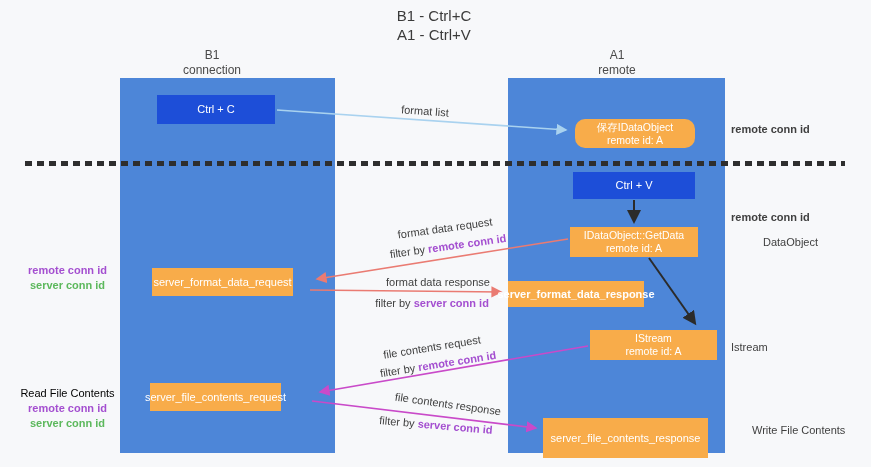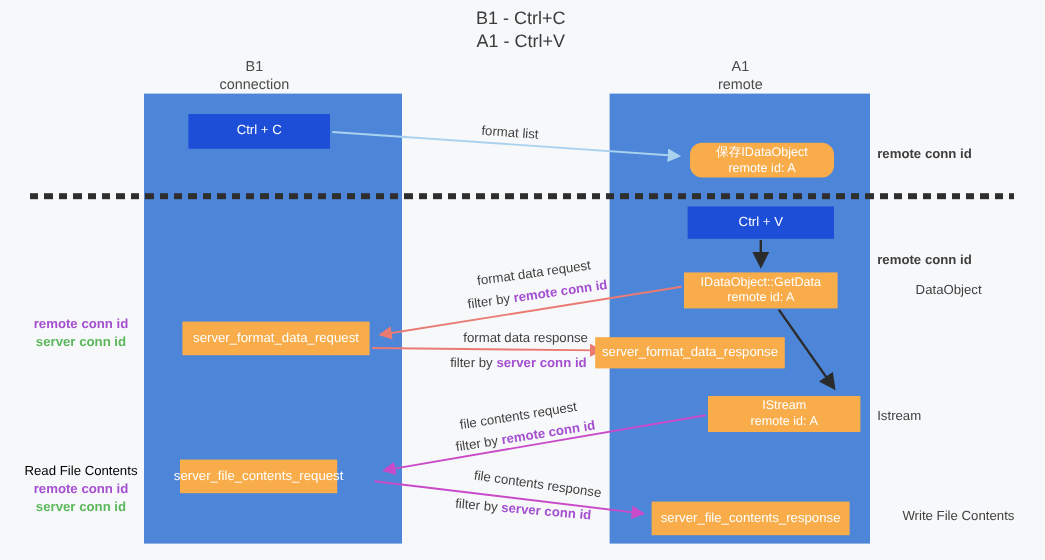--- a/index.html
+++ b/index.html
@@ -36,25 +36,25 @@
     color:#ffffff;font-size:11px;line-height:13px;text-align:center;
     box-sizing:border-box;
   }
   .green{background:#1d4ed8;}
   .orange{background:#f8ac4a;}
 
   .n-ctrlc{left:157px;top:95px;width:118px;height:29px;}
   .n-saveido{left:575px;top:119px;width:120px;height:29px;font-size:10.5px;border-radius:10px;}
   .n-ctrlv{left:573px;top:172px;width:122px;height:27px;}
   .n-getdata{left:570px;top:227px;width:128px;height:30px;font-size:10.5px;}
-  .n-fmtreq{left:152px;top:268px;width:156px;height:28px;}
-  .n-fmtresp{left:496px;top:281px;width:158px;height:26px;}
+  .n-fmtreq{left:152px;top:268px;width:141px;height:28px;}
+  .n-fmtresp{left:508px;top:281px;width:136px;height:26px;font-weight:bold;}
   .n-istream{left:590px;top:330px;width:127px;height:30px;font-size:10.5px;}
   .n-filereq{left:150px;top:383px;width:131px;height:28px;}
-  .n-fileresp{left:543px;top:418px;width:165px;height:28px;}
+  .n-fileresp{left:543px;top:418px;width:165px;height:40px;}
 
   .dashline{
     position:absolute;left:25px;top:161px;width:820px;height:5px;
     background:repeating-linear-gradient(90deg,#2e2e2e 0 7px,transparent 7px 12px);
   }
 
   svg.arrows{position:absolute;left:0;top:0;width:871px;height:467px;pointer-events:none;}
 
   .elabel{
     position:absolute;font-size:11px;color:#3f3f3f;white-space:nowrap;

